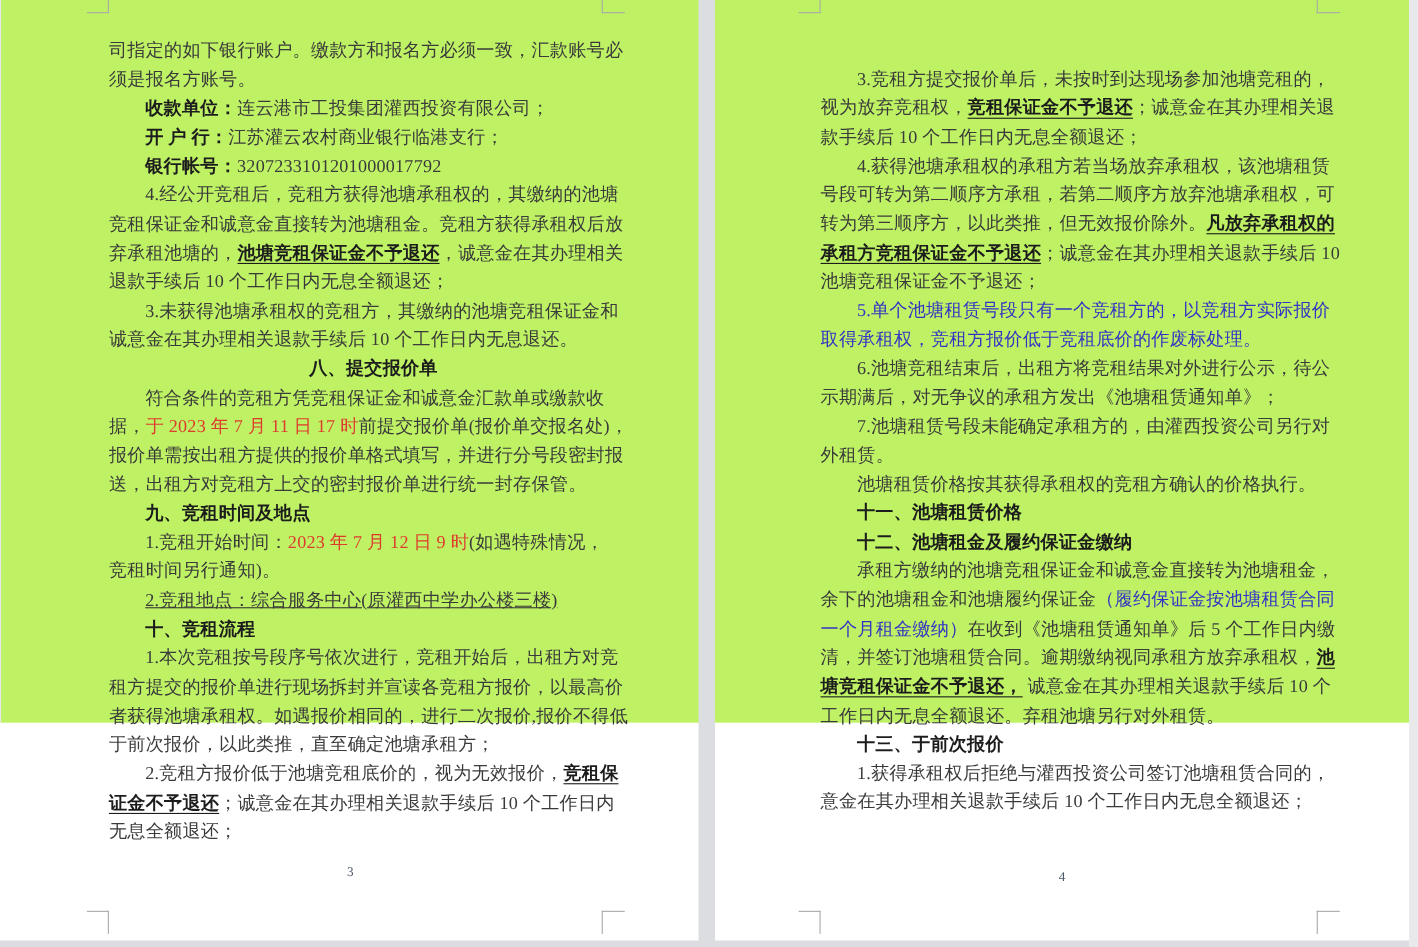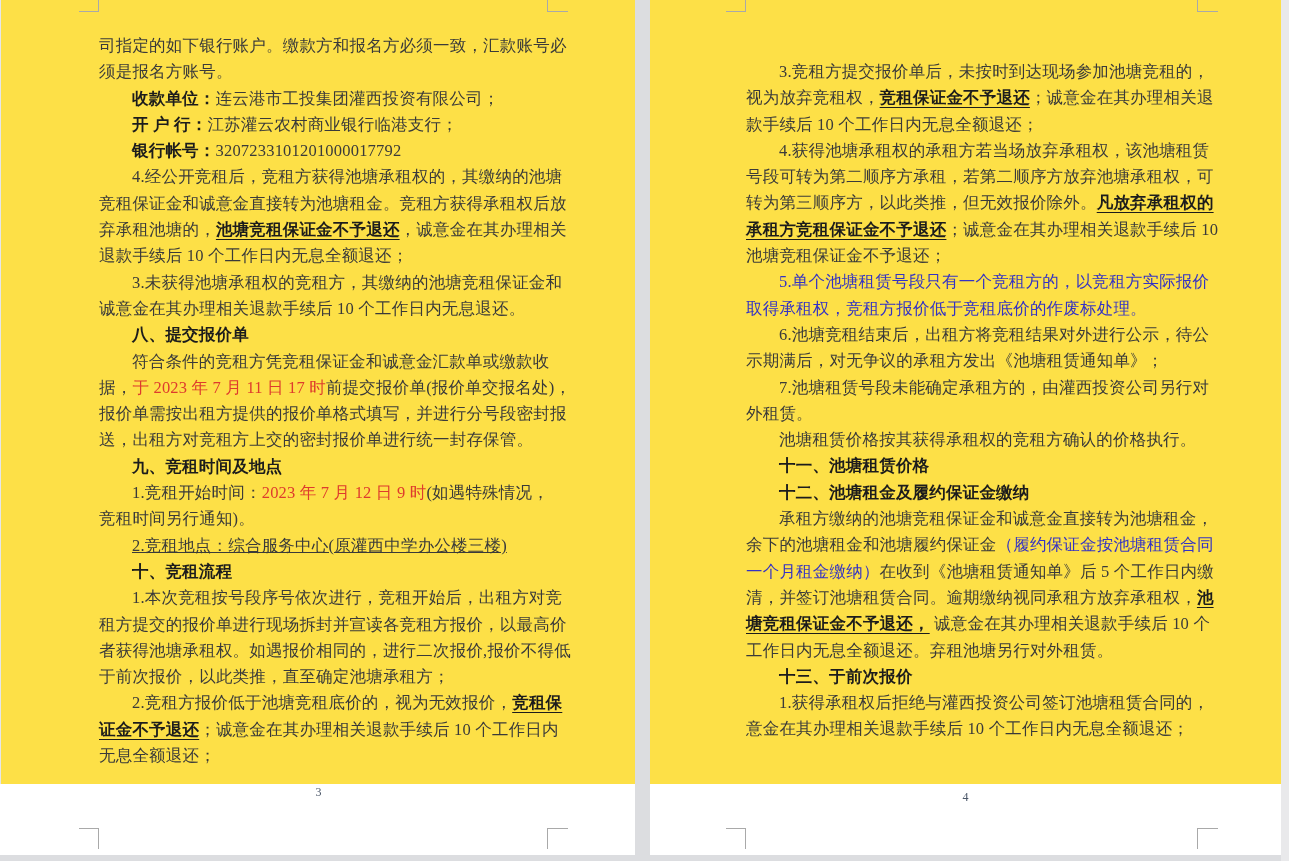--- a/index.html
+++ b/index.html
@@ -3,21 +3,21 @@
 <meta charset="utf-8">
 <style>
   html,body{margin:0;padding:0;background:#fff;}
   .app{
     position:relative;
     width:1289px;height:861px;
     background:#ffffff;
     overflow:hidden;
     font-family:"Liberation Serif","DejaVu Serif",serif;
   }
-  .page{position:absolute;top:0;height:784px;background:#fde047;}
+  .page{position:absolute;top:0;height:657px;background:#bef264;}
   .page-left{left:0;width:635px;border-left:1px solid #e6e6e8;}
   .page-right{left:650px;width:631px;}
   .divider{position:absolute;left:635px;top:0;width:15px;height:861px;background:#dcdde0;}
   .bottom-strip{position:absolute;left:0;top:855px;width:1281px;height:6px;background:#dcdde0;}
   .right-strip{position:absolute;left:1281px;top:0;width:8px;height:861px;background:#e9e9eb;}
   
   .mark{position:absolute;}
   .mark.tl{border-right:1px solid #a9a9a9;border-bottom:1px solid #a9a9a9;}
   .mark.tr{border-left:1px solid #a9a9a9;border-bottom:1px solid #a9a9a9;}
   .mark.bl{border-right:1px solid #a9a9a9;border-top:1px solid #a9a9a9;}
@@ -56,21 +56,21 @@
         <div class="tline"><span>须是报名方账号。</span></div>
         <div class="tline" style="padding-left: 33px;"><span class="seg-b">收款单位：</span><span>连云港市工投集团灌西投资有限公司；</span></div>
         <div class="tline" style="padding-left: 33px;"><span class="seg-b">开 户 行：</span><span>江苏灌云农村商业银行临港支行；</span></div>
         <div class="tline" style="padding-left: 33px;"><span class="seg-b">银行帐号：</span><span>3207233101201000017792</span></div>
         <div class="tline" style="padding-left: 33px;"><span>4.经公开竞租后，竞租方获得池塘承租权的，其缴纳的池塘</span></div>
         <div class="tline"><span>竞租保证金和诚意金直接转为池塘租金。竞租方获得承租权后放</span></div>
         <div class="tline"><span>弃承租池塘的，</span><span class="seg-bu">池塘竞租保证金不予退还</span><span>，诚意金在其办理相关</span></div>
         <div class="tline"><span>退款手续后 10 个工作日内无息全额退还；</span></div>
         <div class="tline" style="padding-left: 33px;"><span>3.未获得池塘承租权的竞租方，其缴纳的池塘竞租保证金和</span></div>
         <div class="tline"><span>诚意金在其办理相关退款手续后 10 个工作日内无息退还。</span></div>
-        <div class="tline" style="padding-left: 33px;"><span class="seg-b">八、提交报价单</span></div>
+        <div class="tline" style="padding-left: 33px; text-align: center;"><span class="seg-b">八、提交报价单</span></div>
         <div class="tline" style="padding-left: 33px;"><span>符合条件的竞租方凭竞租保证金和诚意金汇款单或缴款收</span></div>
         <div class="tline"><span>据，</span><span class="seg-r">于 2023 年 7 月 11 日 17 时</span><span>前提交报价单(报价单交报名处)，</span></div>
         <div class="tline"><span>报价单需按出租方提供的报价单格式填写，并进行分号段密封报</span></div>
         <div class="tline"><span>送，出租方对竞租方上交的密封报价单进行统一封存保管。</span></div>
         <div class="tline" style="padding-left: 33px;"><span class="seg-b">九、竞租时间及地点</span></div>
         <div class="tline" style="padding-left: 33px;"><span>1.竞租开始时间：</span><span class="seg-r">2023 年 7 月 12 日 9 时</span><span>(如遇特殊情况，</span></div>
         <div class="tline"><span>竞租时间另行通知)。</span></div>
         <div class="tline" style="padding-left: 33px; text-decoration: underline;"><span>2.竞租地点：综合服务中心(原灌西中学办公楼三楼)</span></div>
         <div class="tline" style="padding-left: 33px;"><span class="seg-b">十、竞租流程</span></div>
         <div class="tline" style="padding-left: 33px;"><span>1.本次竞租按号段序号依次进行，竞租开始后，出租方对竞</span></div>

